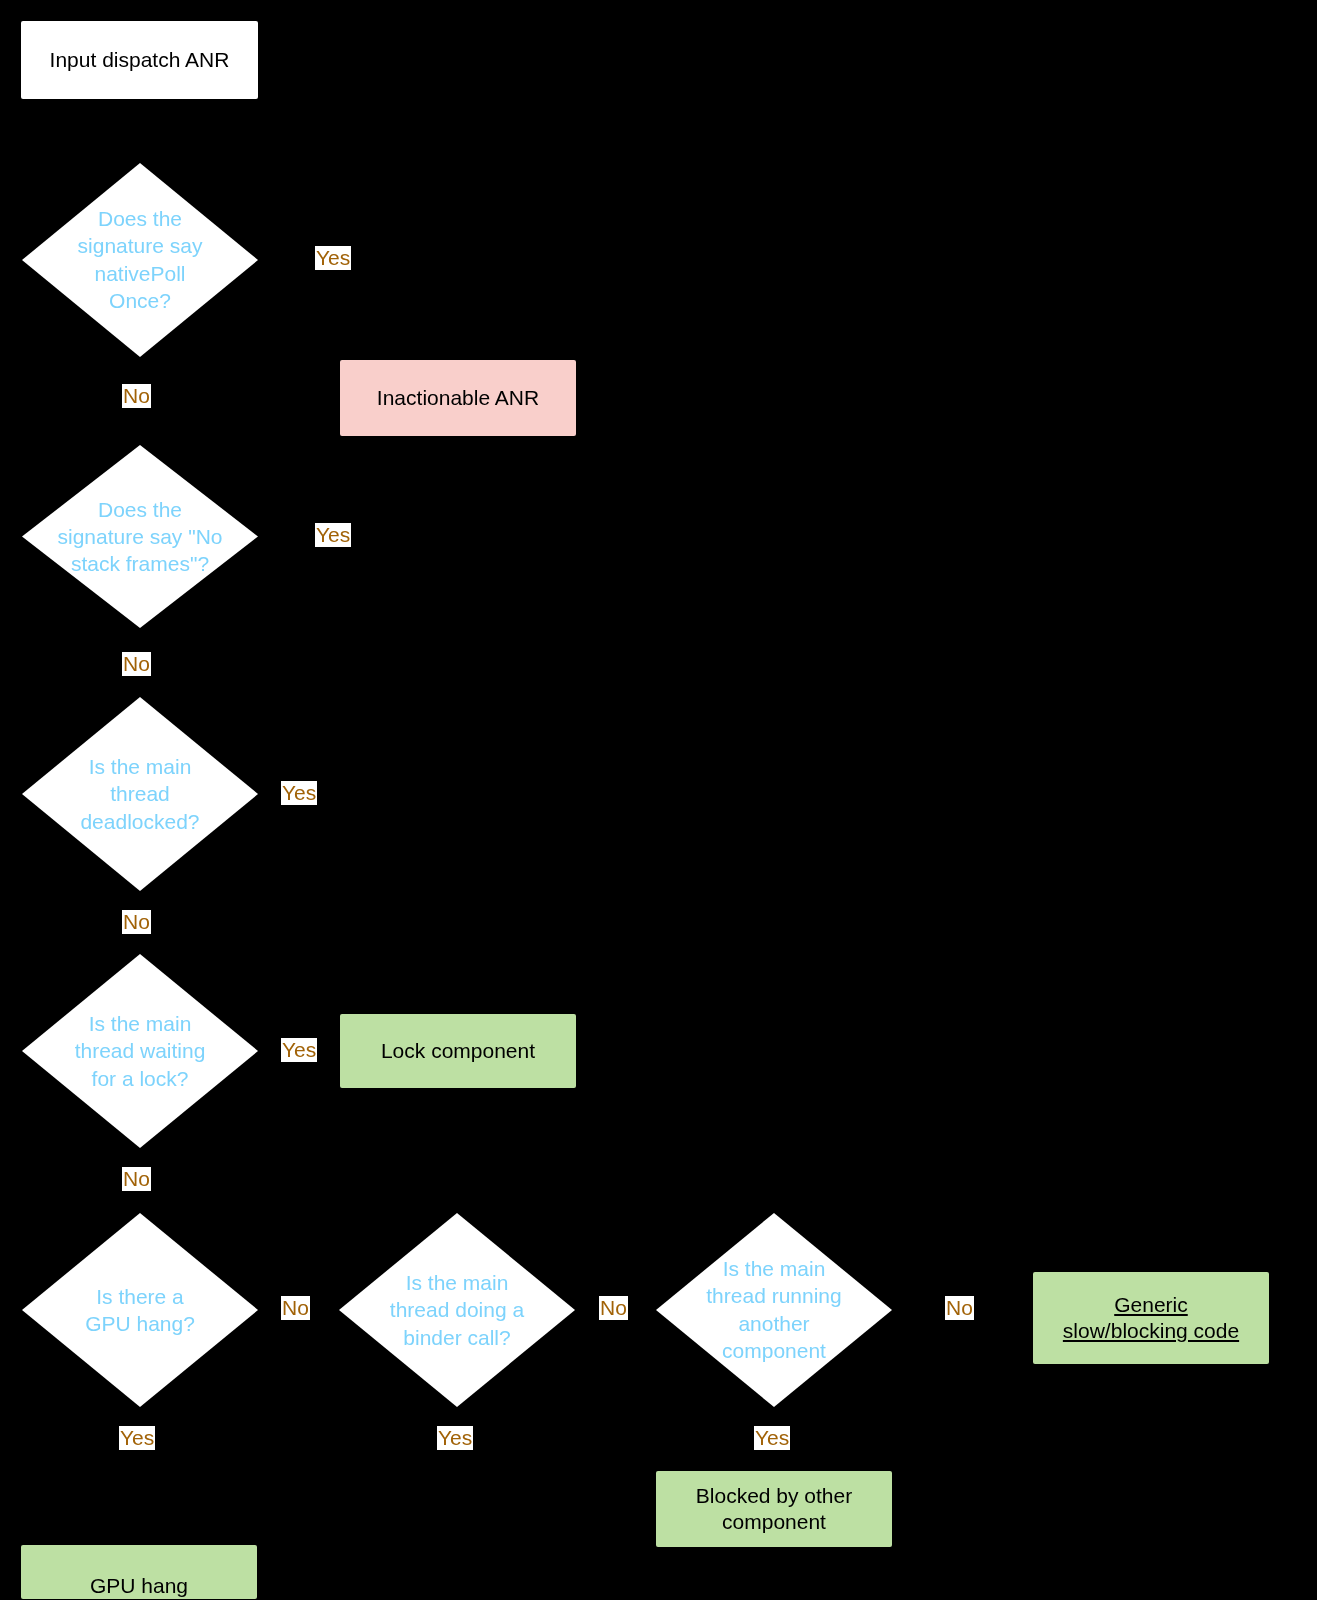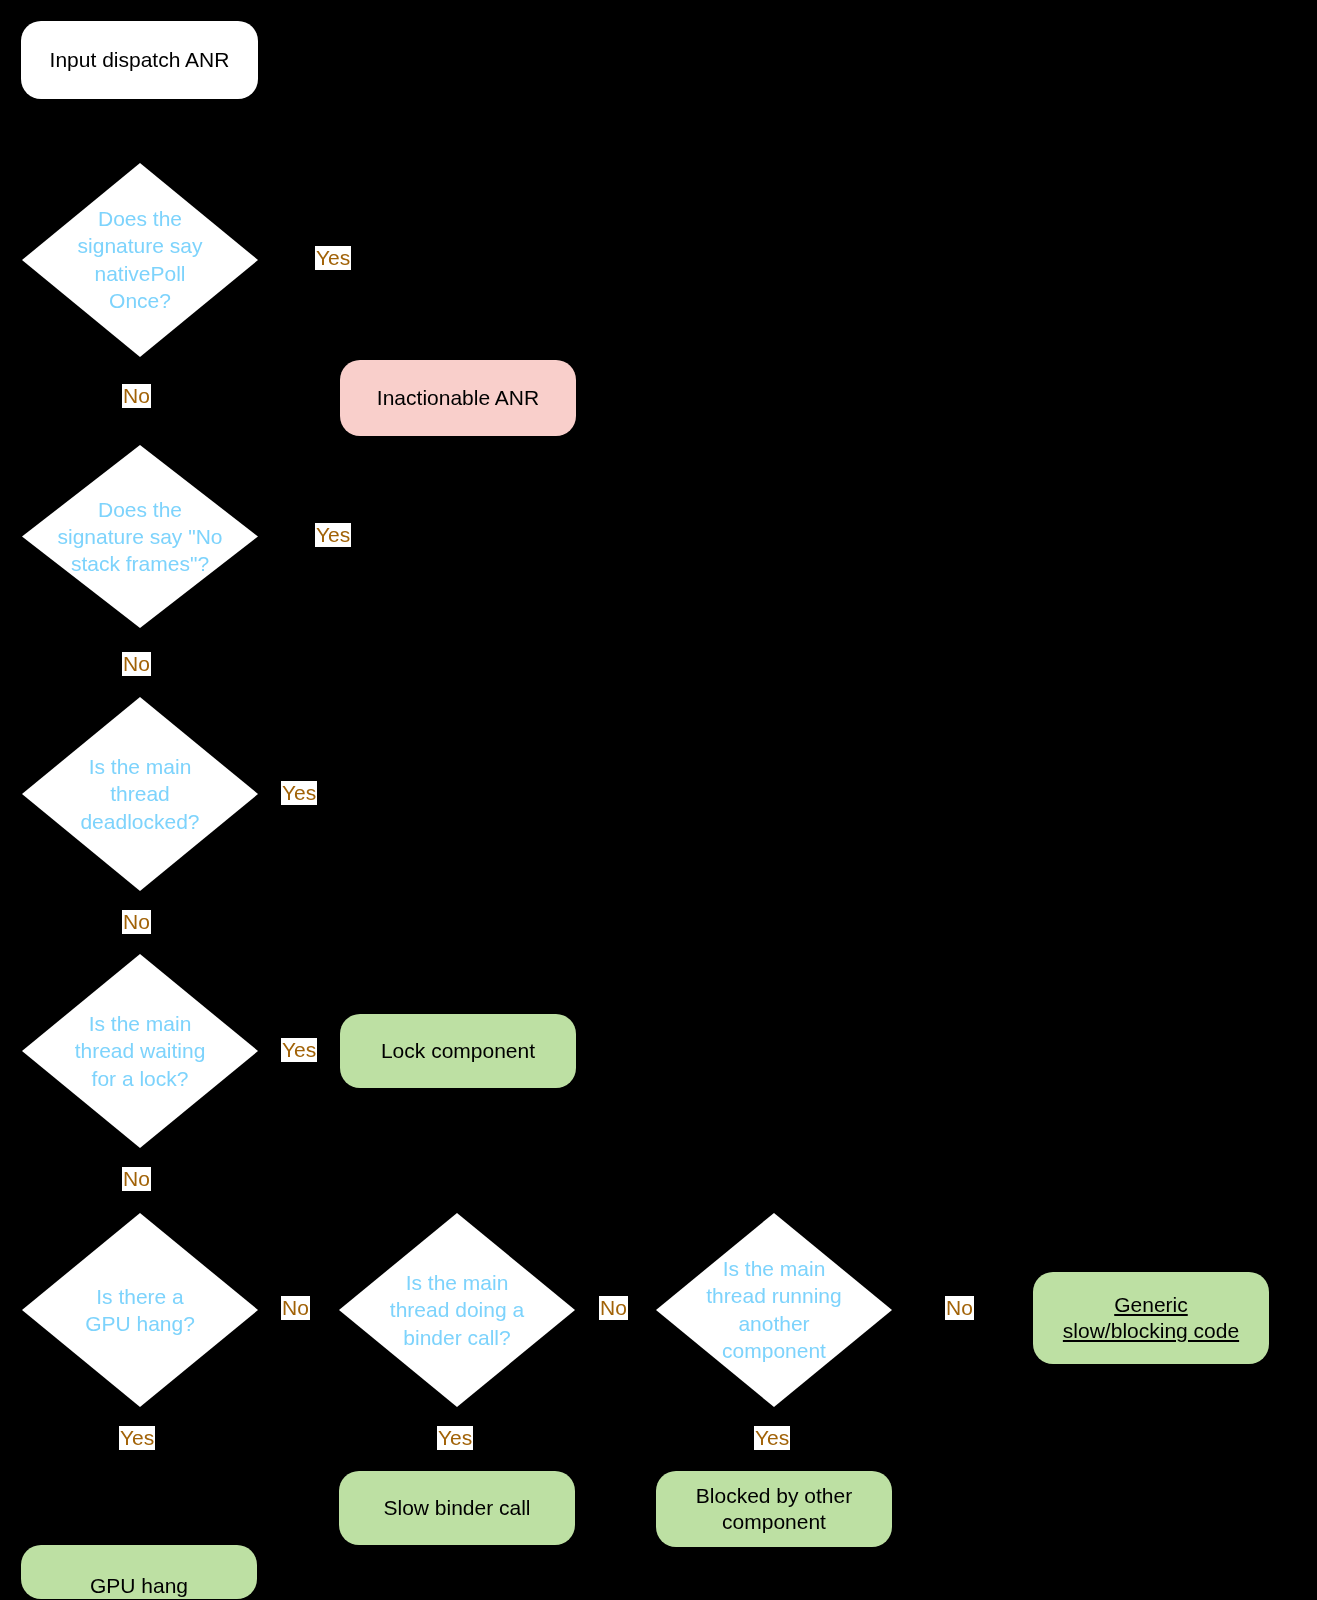--- a/index.html
+++ b/index.html
@@ -19,21 +19,21 @@
     position: absolute;
     box-sizing: border-box;
     display: flex;
     align-items: center;
     justify-content: center;
     text-align: center;
     color: #000000;
     line-height: 1.22;
   }
   .box {
-    border-radius: 20px;
+    border-radius: 2px;
     font-size: 21px;
   }
   .box-white { background: #ffffff; }
   .box-pink  { background: #f9cfcb; }
   .box-green { background: #bde0a3; }
 
   .diamond-wrap {
     position: absolute;
   }
   .diamond-shape {
@@ -156,22 +156,19 @@
 
   <div class="node box box-green" style="left:1033px; top:1272px; width:236px; height:92px;text-decoration:underline;">
     <span style="white-space:pre-line;">Generic
 slow/blocking code</span>
   </div>
 
   <div class="node box box-green" style="left:21px; top:1545px; width:236px; height:54px;align-items:flex-end;">
     <span>GPU hang</span>
   </div>
 
-  <div class="node box box-green" style="left:339px; top:1471px; width:236px; height:74px;">
-    <span>Slow binder call</span>
-  </div>
 
   <div class="node box box-green" style="left:656px; top:1471px; width:236px; height:76px;">
     <span style="white-space:pre-line;">Blocked by other
 component</span>
   </div>
 
 </div>
 
 </body></html>

